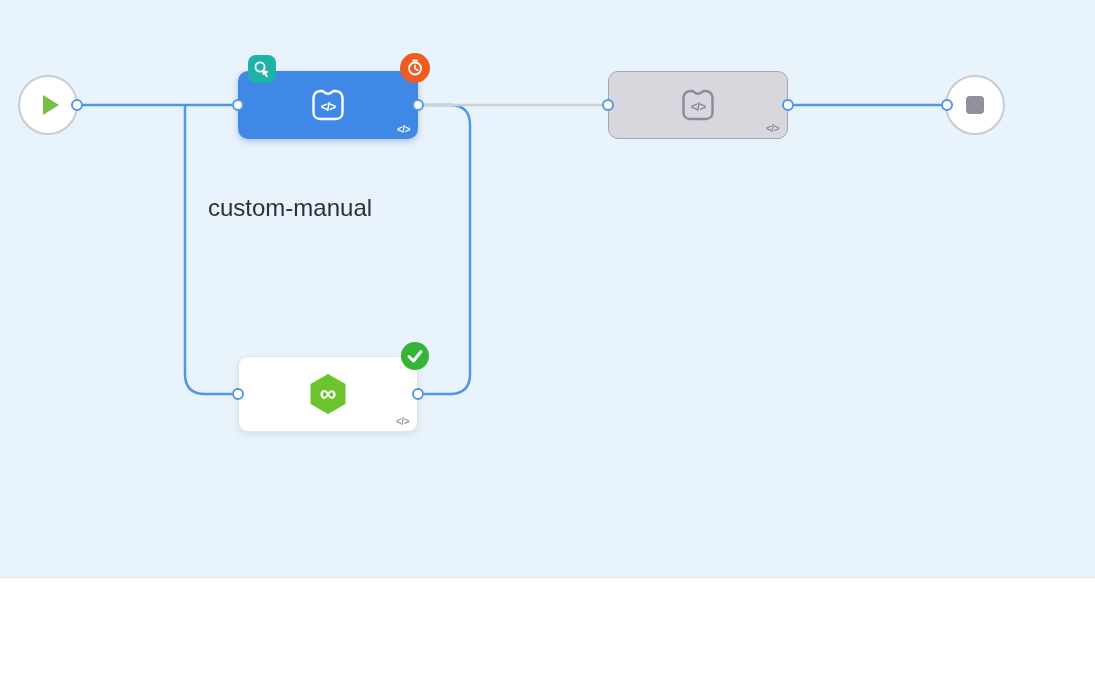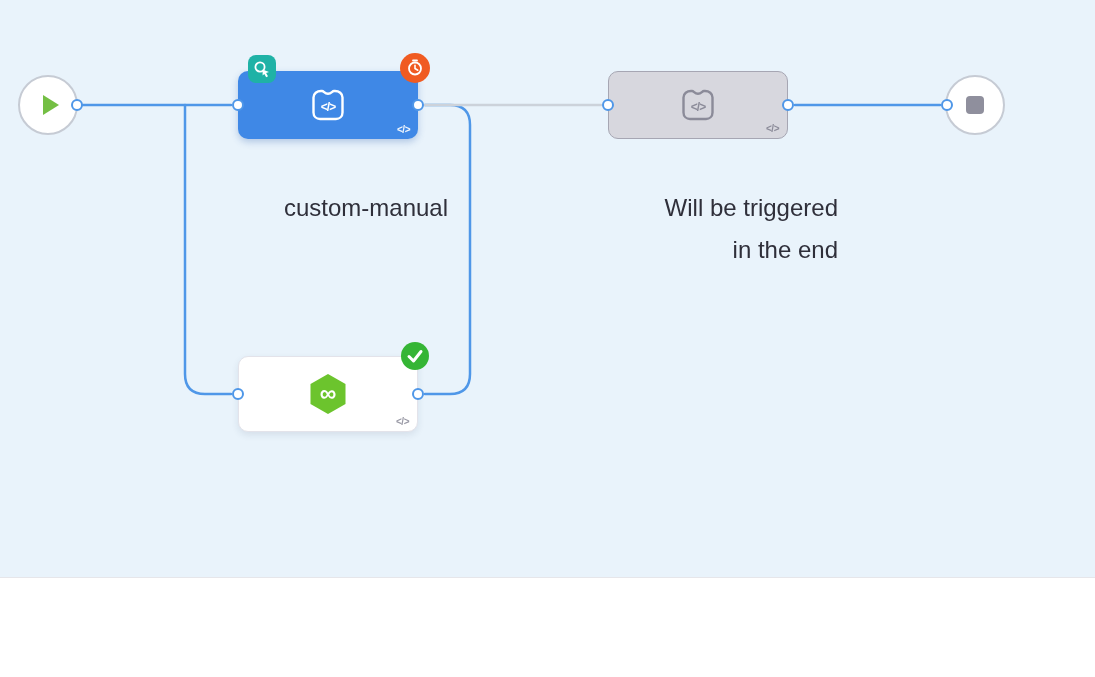--- a/index.html
+++ b/index.html
@@ -38,21 +38,21 @@
   .corner-code { position:absolute; right:8px; bottom:4px; font-size:10px; font-weight:bold; letter-spacing:-0.5px; }
   .corner-white { color:rgba(255,255,255,.92); }
   .corner-gray { color:#8b8b99; }
   .corner-lightgray { color:#9a9aa6; }
 
   .badge { position:absolute; display:flex; align-items:center; justify-content:center; z-index:6; }
   .badge-teal { left:10px; top:-16px; width:28px; height:28px; border-radius:8px; background:#1fb2a6; }
   .badge-orange { right:-12px; top:-18px; width:30px; height:30px; border-radius:50%; background:#f05b22; }
   .badge-check { right:-12px; top:-15px; width:28px; height:28px; border-radius:50%; background:#35b535; }
 
-  .node-label { position:absolute; font-size:24px; color:#2f2f3a; text-align:right; line-height:42px; z-index:2; }
+  .node-label { position:absolute; font-size:24px; color:#2f2f3a; text-align:left; line-height:42px; z-index:2; }
 
   
   .footer { position:absolute; left:0; top:577px; width:1095px; height:100px; background:#fff; border-top:1px solid #e6e6ea; }
 </style>
 </head>
 <body>
 
 <div class="stage">
 
   <div class="canvas">
@@ -124,24 +124,20 @@
     <span class="connector" style="left:71px;  top:99px;"></span>
     <span class="connector" style="left:232px; top:99px;"></span>
     <span class="connector" style="left:412px; top:99px;"></span>
     <span class="connector" style="left:602px; top:99px;"></span>
     <span class="connector" style="left:782px; top:99px;"></span>
     <span class="connector" style="left:941px; top:99px;"></span>
     <span class="connector" style="left:232px; top:388px;"></span>
     <span class="connector" style="left:412px; top:388px;"></span>
 
     <div class="node-label" style="left:208px; top:187px; width:240px;">custom-manual</div>
-    <div class="node-label" style="left:558px; top:187px; width:280px;">
-      <div>Will be triggered</div>
-      <div>in the end</div>
-    </div>
 
   </div>
 
   <div class="footer">
     
 
     
 
     
     

